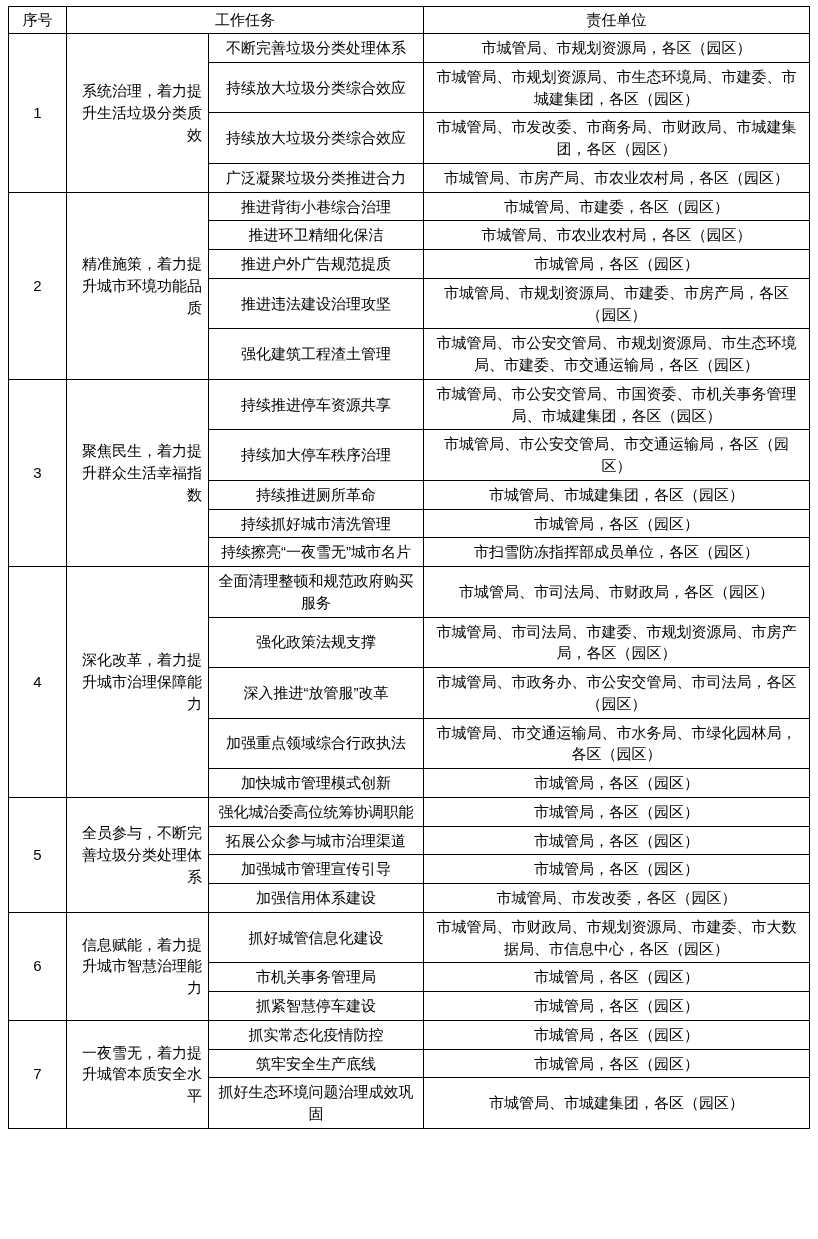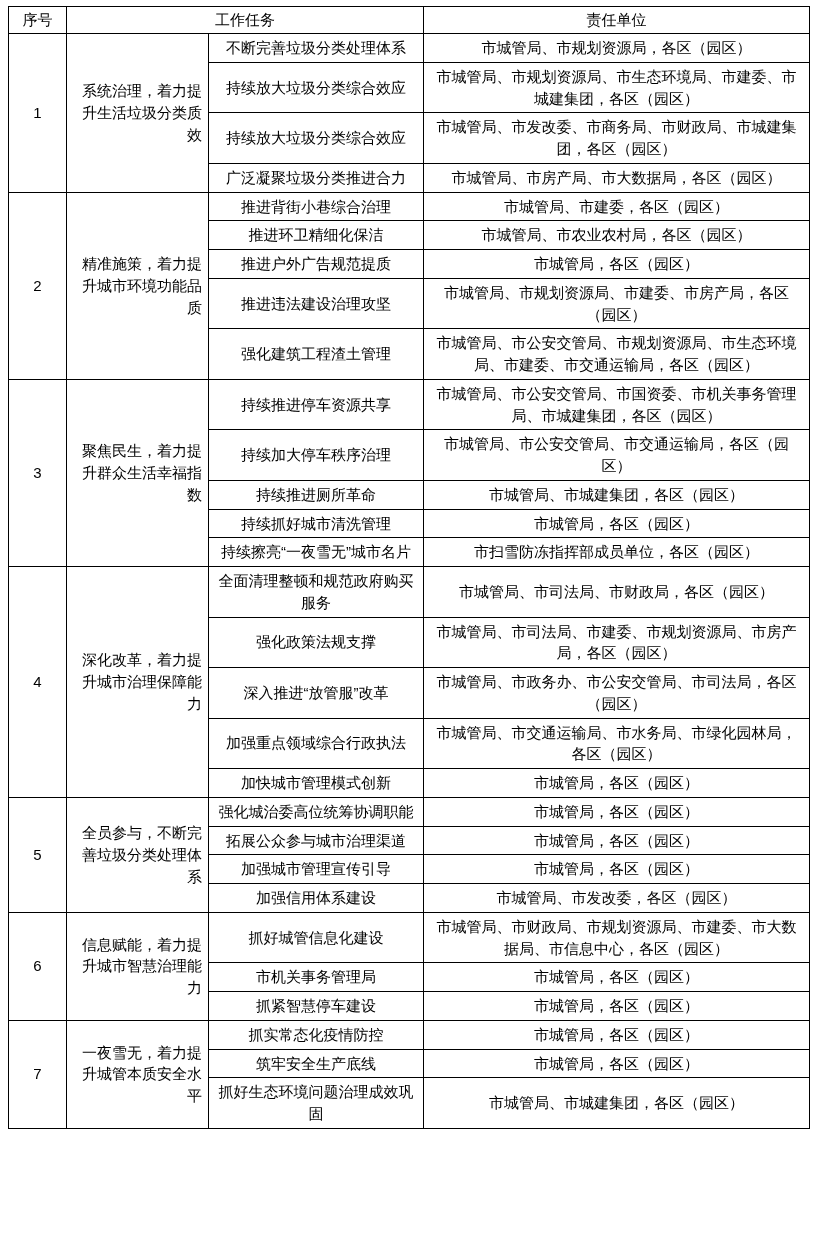--- a/index.html
+++ b/index.html
@@ -87,21 +87,21 @@
         <tr class="task-row">
           <td class="col-task">持续放大垃圾分类综合效应</td>
           <td class="col-unit">市城管局、市规划资源局、市生态环境局、市建委、市城建集团，各区（园区）</td>
         </tr>
         <tr class="task-row">
           <td class="col-task">持续放大垃圾分类综合效应</td>
           <td class="col-unit">市城管局、市发改委、市商务局、市财政局、市城建集团，各区（园区）</td>
         </tr>
         <tr class="task-row">
           <td class="col-task">广泛凝聚垃圾分类推进合力</td>
-          <td class="col-unit">市城管局、市房产局、市大数据局，各区（园区）</td>
+          <td class="col-unit">市城管局、市房产局、市农业农村局，各区（园区）</td>
         </tr>
         <tr class="task-row">
           <td class="col-index" rowspan="5">2</td>
           <td class="col-category" rowspan="5">精准施策，着力提升城市环境功能品质</td>
           <td class="col-task">推进背街小巷综合治理</td>
           <td class="col-unit">市城管局、市建委，各区（园区）</td>
         </tr>
         <tr class="task-row">
           <td class="col-task">推进环卫精细化保洁</td>
           <td class="col-unit">市城管局、市农业农村局，各区（园区）</td>

